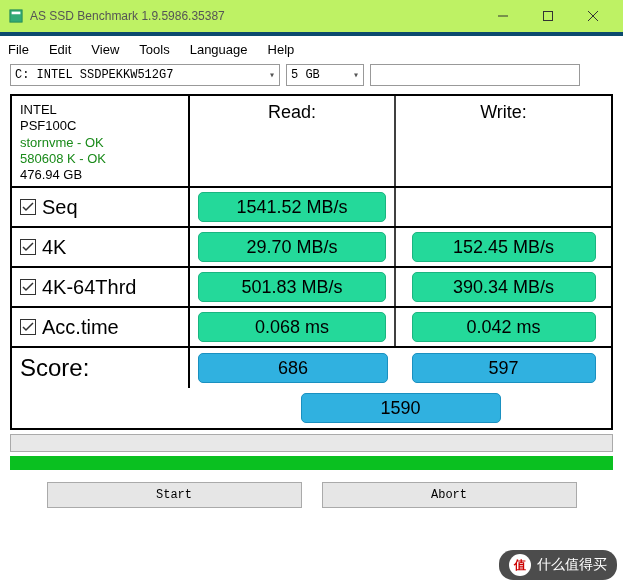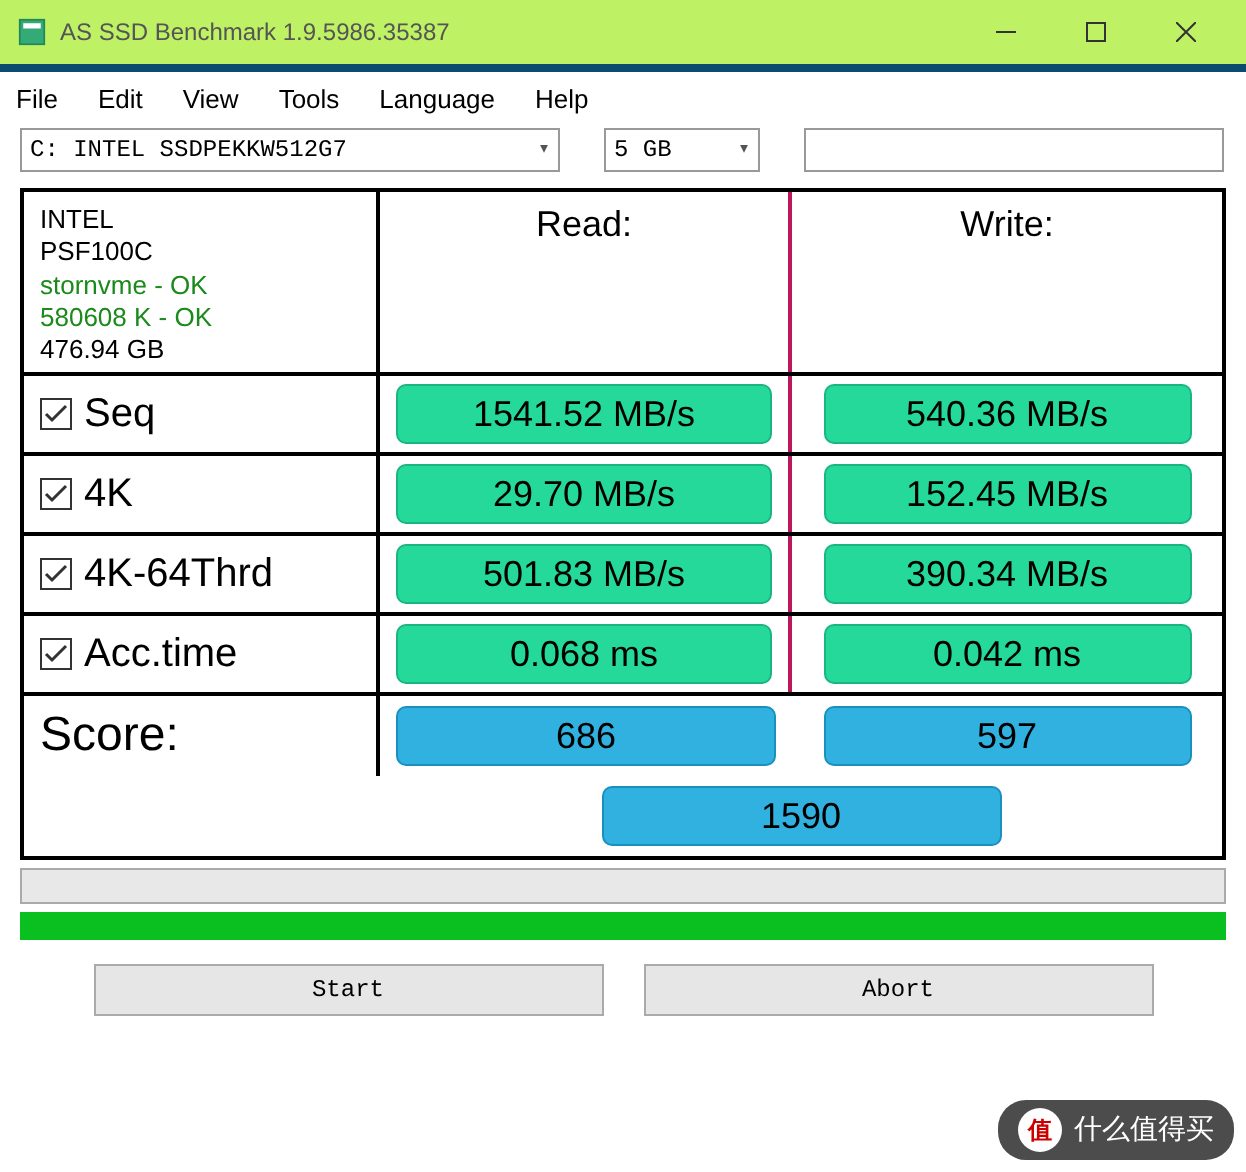--- a/index.html
+++ b/index.html
@@ -5,32 +5,32 @@
 * { box-sizing: border-box; margin: 0; padding: 0; }
 body { font-family: "Segoe UI", Tahoma, sans-serif; font-size: 13px; background: #fff; width: 623px; height: 586px; overflow: hidden; position: relative; }
 .titlebar { height: 30px; display: flex; align-items: center; padding: 16px 8px; background: #bef264; border-bottom: 4px solid #0c4a6e; }
 .titlebar .app-icon { width: 16px; height: 16px; margin-right: 6px; display: flex; align-items: center; justify-content: center; }
 .titlebar .app-icon svg { width: 14px; height: 14px; }
 .titlebar .title { flex: 1; font-size: 12px; color: #555; }
 .titlebar .win-btn { width: 45px; height: 30px; display: flex; align-items: center; justify-content: center; color: #444; cursor: default; }
 .titlebar .win-btn svg { width: 10px; height: 10px; }
 .menubar { height: 26px; display: flex; align-items: center; padding: 0 8px; gap: 20px; background: #fff; font-size: 13px; }
 .menubar span { cursor: default; }
-.toolbar { height: 26px; display: flex; align-items: center; padding: 0 10px; gap: 22px; background: #fff; }
+.toolbar { height: 26px; display: flex; align-items: center; padding: 0 10px; gap: 6px; background: #fff; }
 .dropdown { height: 22px; background: #fff; border: 1px solid #999; font-family: "Courier New", monospace; font-size: 12px; padding: 1px 4px; display: flex; align-items: center; justify-content: space-between; cursor: default; }
 .dropdown.device { width: 270px; }
 .dropdown.size { width: 78px; }
 .dropdown .chev { font-size: 10px; color: #555; }
 .textinput { height: 22px; width: 210px; border: 1px solid #999; background: #fff; }
 .results { margin: 6px 10px 4px 10px; border: 2px solid #000; }
 .row { display: flex; border-top: 2px solid #000; }
 .row:first-child { border-top: none; }
 .cell { padding: 6px 8px; display: flex; align-items: center; }
 .col-label { width: 178px; border-right: 2px solid #000; justify-content: flex-start; }
-.col-read { width: 206px; border-right: 2px solid #be185d; justify-content: center; }
+.col-read { width: 206px; border-right: 2px solid #404040; justify-content: center; }
 .col-write { flex: 1; justify-content: center; }
 .header-row { height: 90px; }
 .header-row .col-label { display: block; padding-top: 6px; }
 .header-row h3 { font-size: 18px; font-weight: 400; }
 .info-line { font-size: 13px; line-height: 1.25; }
 .ok { color: #1a8a1a; }
 .test-row { height: 40px; }
 .test-row .big { font-size: 20px; }
 .checkbox { display: inline-flex; align-items: center; margin-right: 6px; }
 .checkbox svg { width: 16px; height: 16px; }
@@ -122,23 +122,20 @@
           <svg viewBox="0 0 16 16">
             <rect x="0.5" y="0.5" width="15" height="15" fill="#fff" stroke="#333"></rect>
             <path d="M3 8 L6 11 L13 4" fill="none" stroke="#333" stroke-width="1.5"></path>
           </svg>
         </span>
       <span>Seq</span>
     </div>
     <div class="cell col-read">
         <div class="pill green">1541.52 MB/s</div>
       </div>
-    <div class="cell col-write">
-        <div class="pill green">540.36 MB/s</div>
-      </div>
   </div>
 
   <div class="row test-row">
     <div class="cell col-label big">
       <span class="checkbox">
           <svg viewBox="0 0 16 16">
             <rect x="0.5" y="0.5" width="15" height="15" fill="#fff" stroke="#333"></rect>
             <path d="M3 8 L6 11 L13 4" fill="none" stroke="#333" stroke-width="1.5"></path>
           </svg>
         </span>

